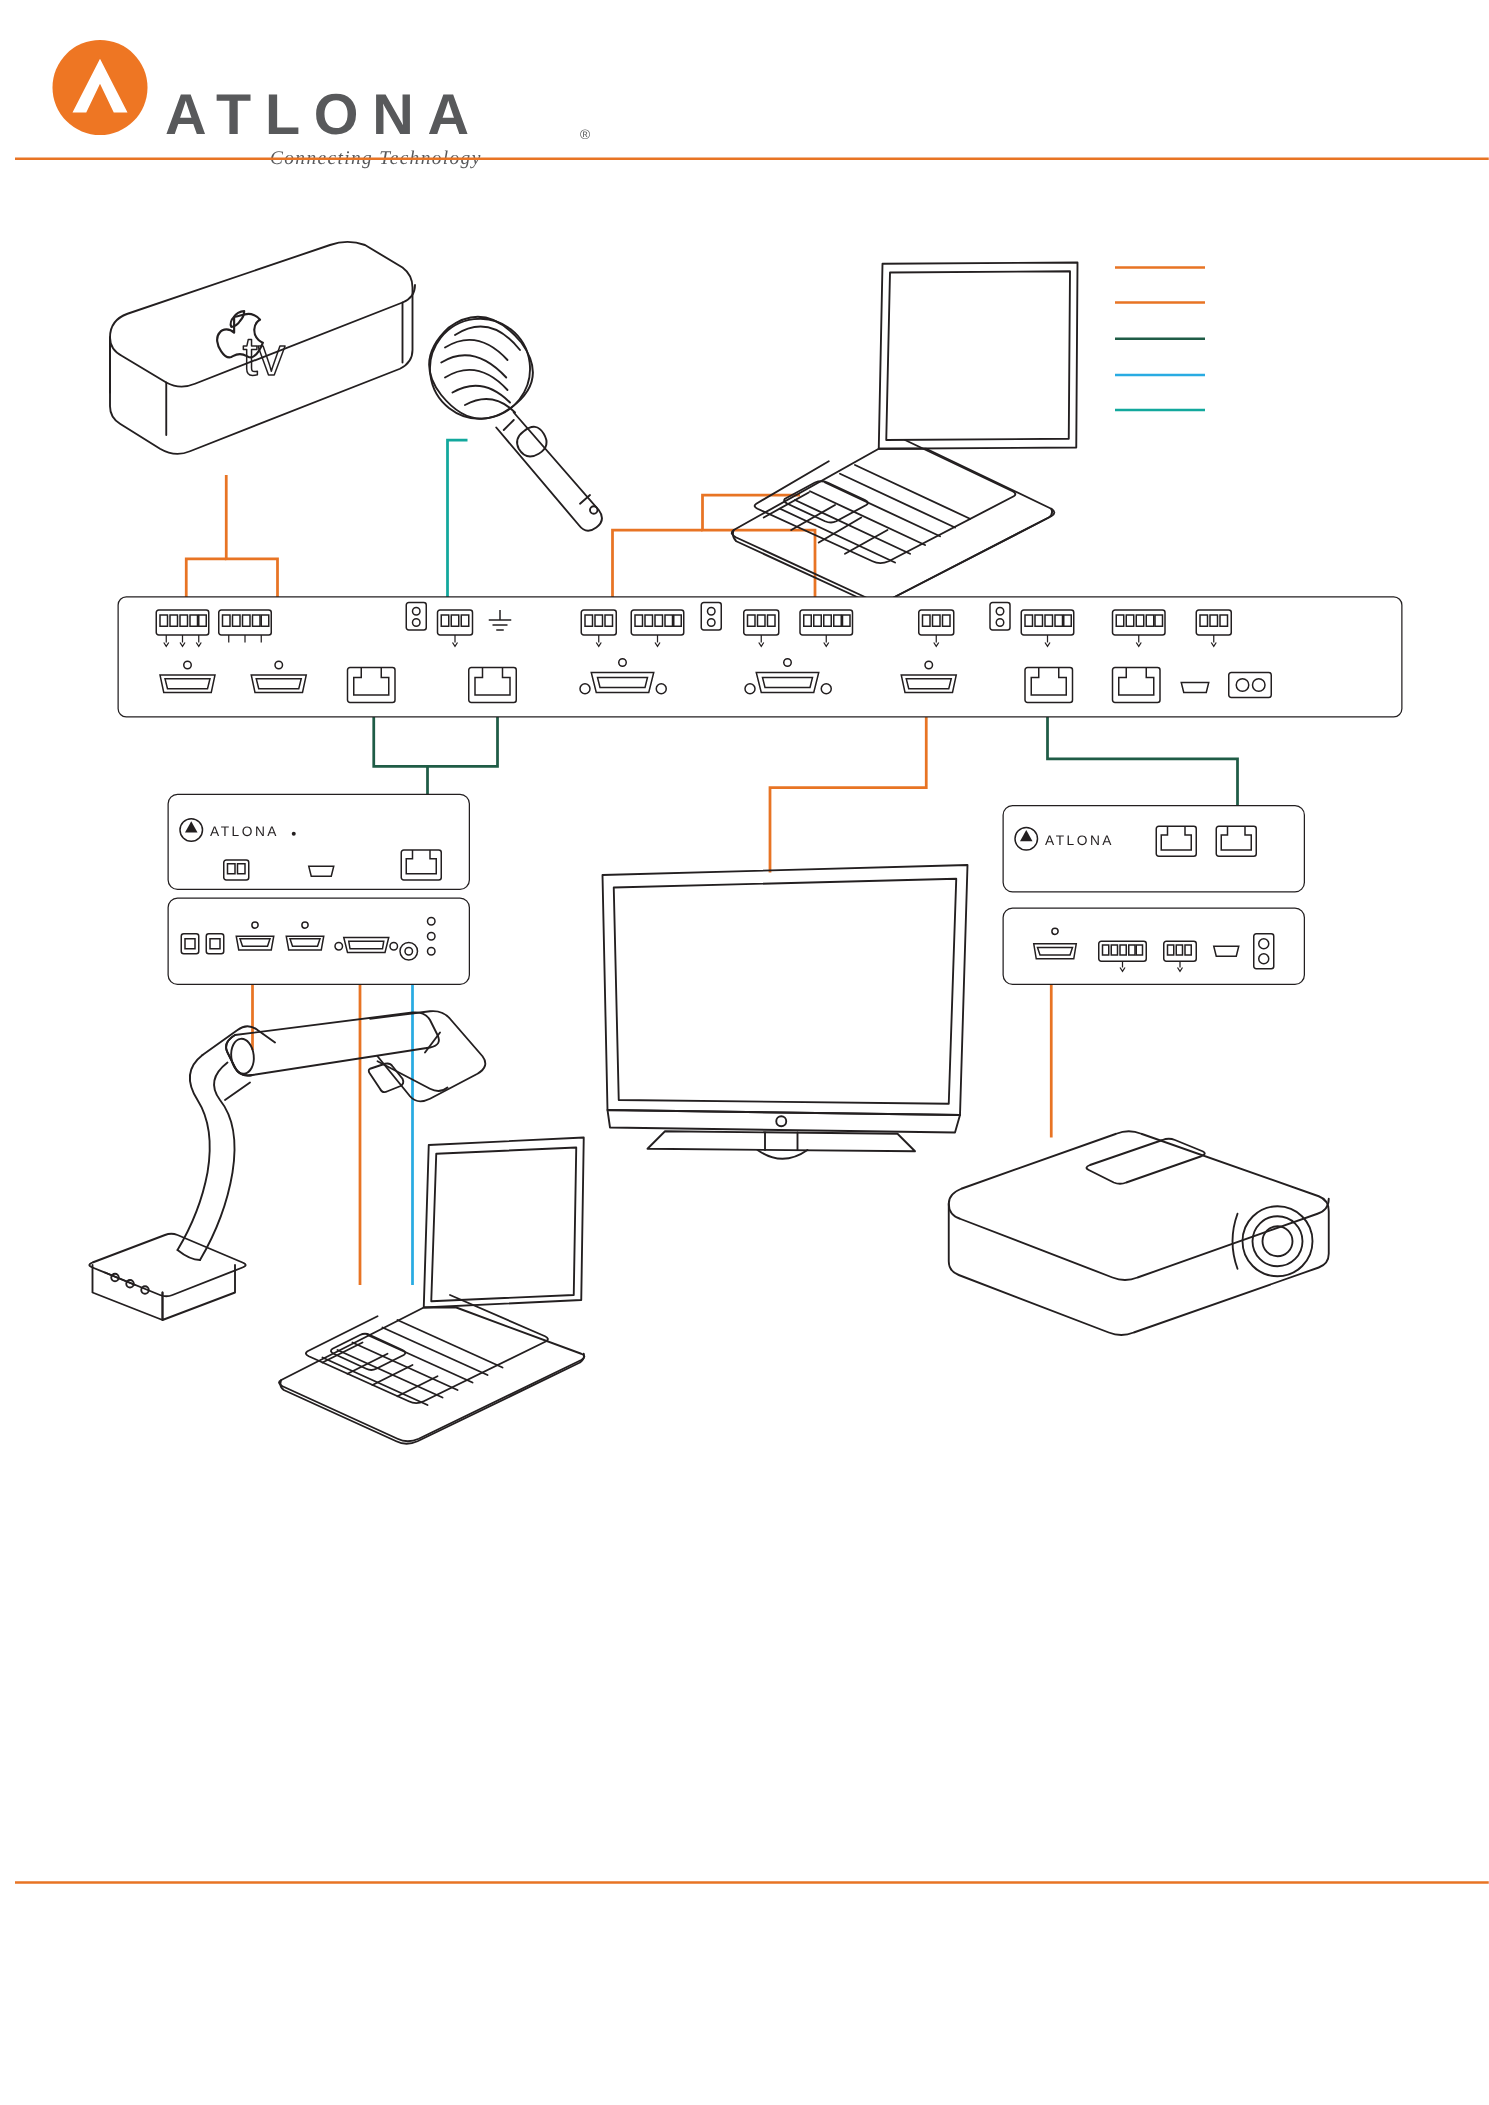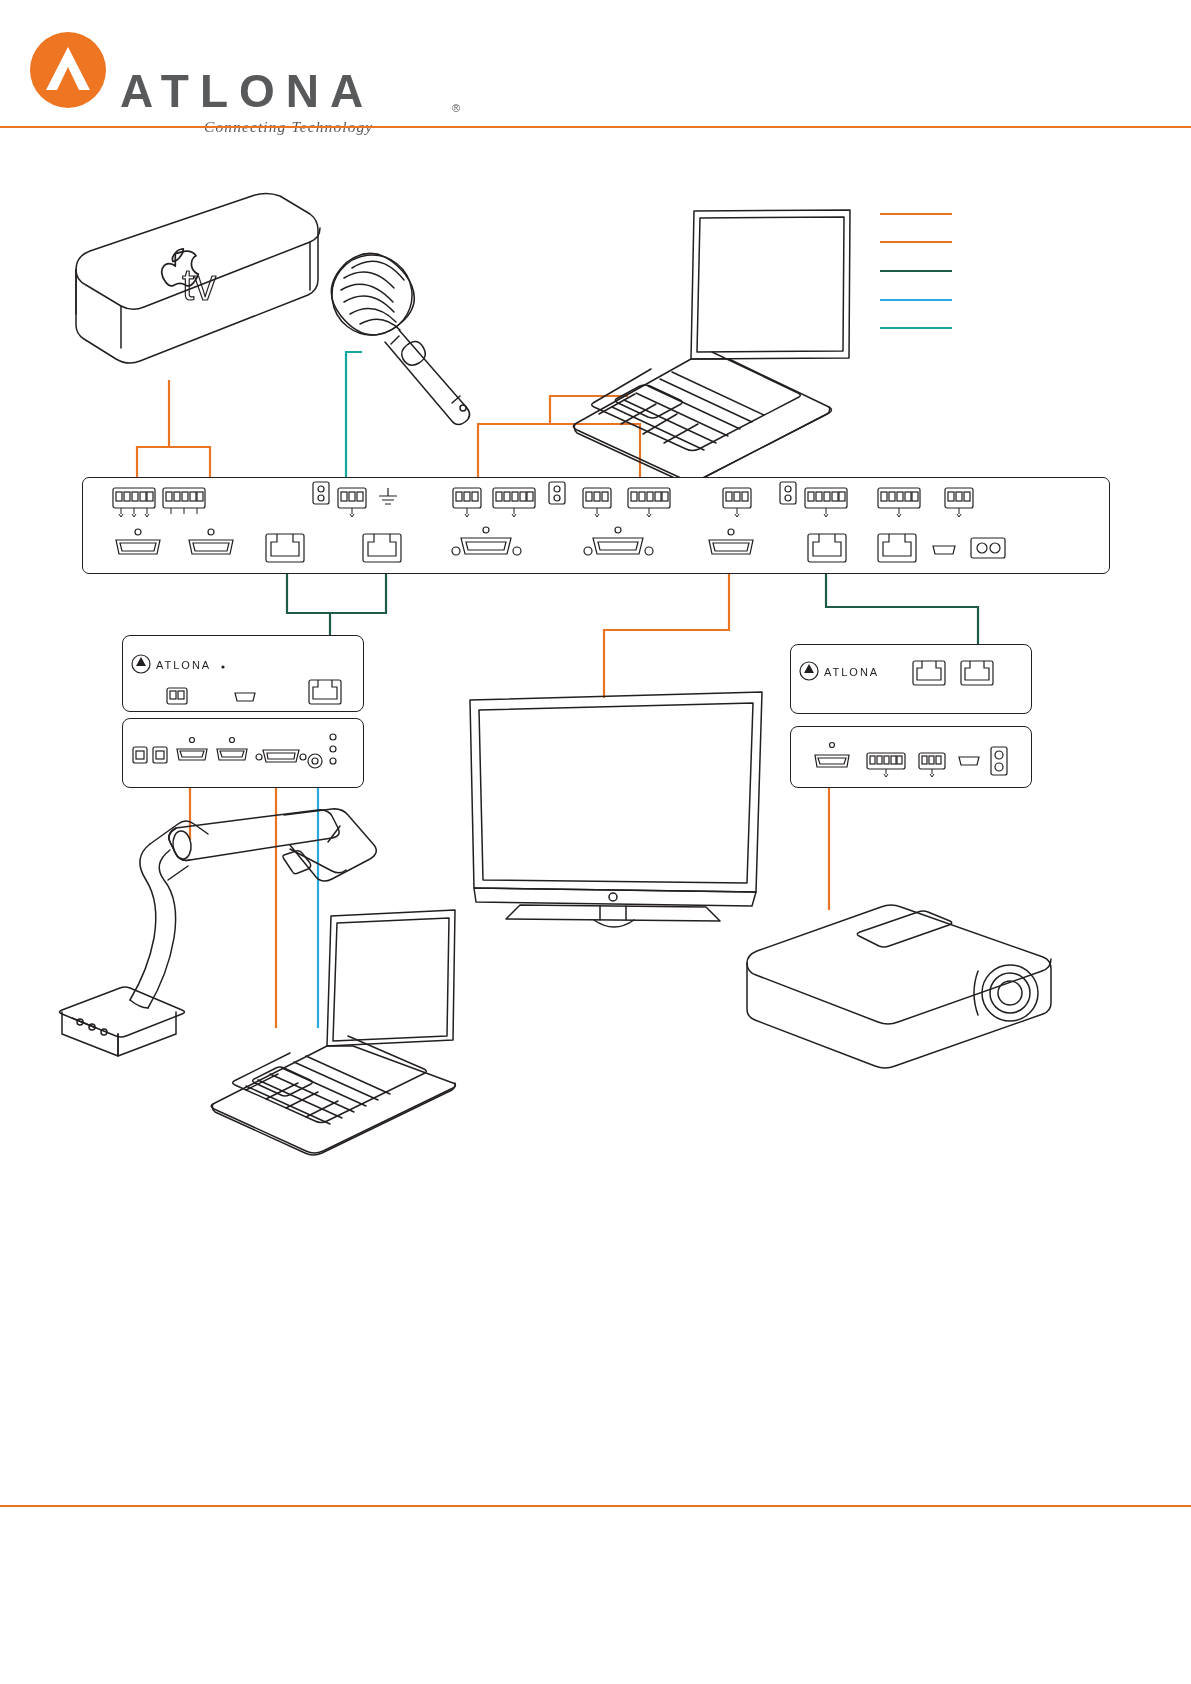--- a/index.html
+++ b/index.html
@@ -1,17 +1,17 @@
 <!DOCTYPE html>
 <html><head>
 <meta charset="utf-8">
 <style>
   html,body{margin:0;padding:0;background:#ffffff;}
   body{width:1191px;height:1684px;position:relative;font-family:"Liberation Sans",sans-serif;color:#231f20;overflow:hidden;}
-  .page{position:absolute;left:0;top:0;width:1049px;height:1684px;}
+  .page{position:absolute;left:12px;top:0;width:1049px;height:1684px;}
 
   
   .logo-wrap{position:absolute;left:28px;top:30px;width:420px;height:92px;}
   .logo-mark{position:absolute;left:0;top:0;width:80px;height:80px;}
   .logo-text{position:absolute;left:92px;top:34px;font-size:46px;letter-spacing:11px;color:#58595b;font-weight:bold;font-family:"Liberation Sans",sans-serif;}
   .logo-tag{position:absolute;left:176px;top:88px;font-size:15.5px;letter-spacing:1.1px;color:#58595b;font-style:italic;font-family:"Liberation Serif",serif;}
   .logo-reg{position:absolute;left:424px;top:72px;font-size:11px;color:#58595b;}
   .rule-top{position:absolute;left:0;top:126px;width:1191px;height:2px;background:#e87424;}
   .rule-bottom{position:absolute;left:0;top:1505px;width:1191px;height:2px;background:#e87424;}
 

